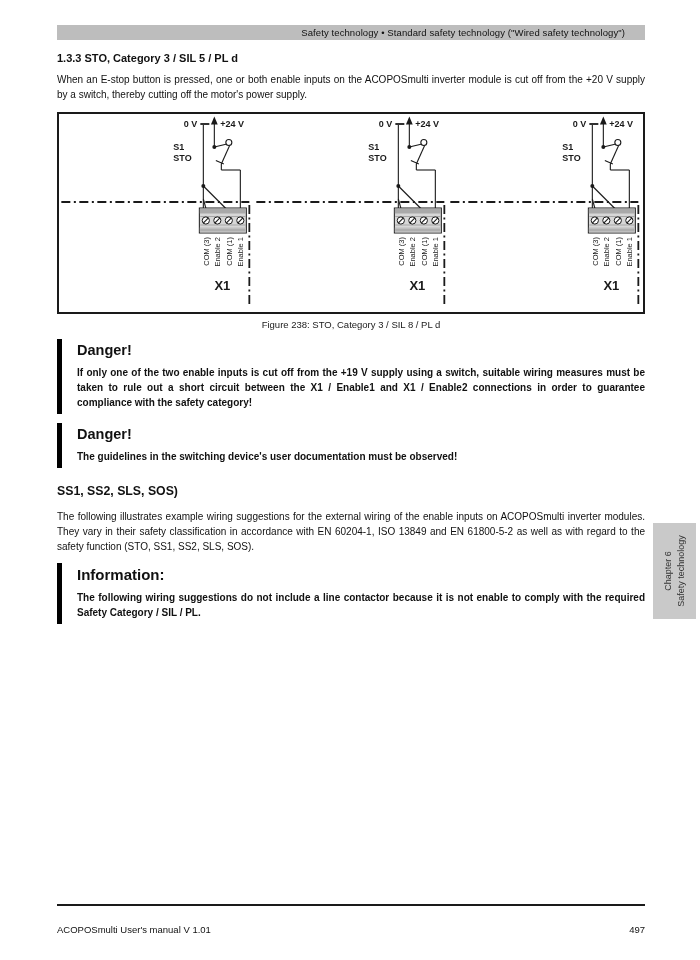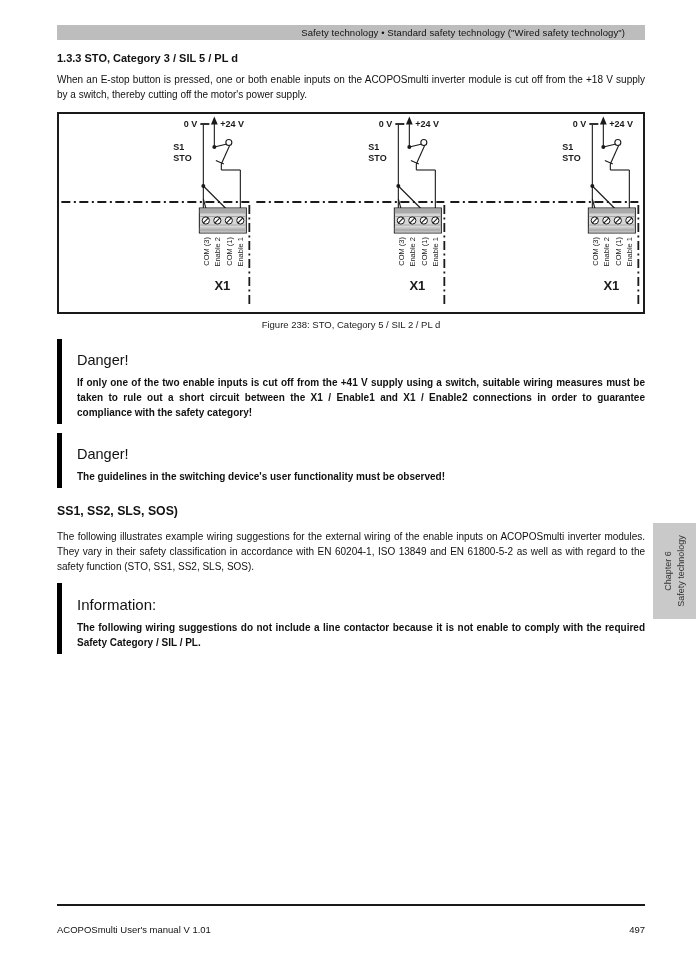--- a/index.html
+++ b/index.html
@@ -23,21 +23,21 @@
   .figure-box {
     margin-top:10px; height:202px; border:2px solid #1a1a1a;
     display:flex; align-items:stretch;
   }
   .figure-panels { display:flex; width:100%; height:100%; }
   svg.panel { flex:1 1 0; height:196px; display:block; }
 
   .figure-caption { font-size:9.5px; text-align:center; margin-top:5px; color:#1a1a1a; }
 
   .callout { border-left:5px solid #000; padding:1px 0 1px 15px; margin-top:9px; }
-  .callout-title { font-size:14.5px; font-weight:normal; margin:12px 0 7px; }
+  .callout-title { font-size:14.5px; font-weight:bold; margin:2px 0 7px; }
   .callout p { font-size:10px; font-weight:bold; line-height:1.5; text-align:justify; margin:0 0 9px; }
   .callout p:last-child { margin-bottom:3px; }
   .callout.info .callout-title { font-size:15px; }
 
   .h14 { font-size:12.3px; font-weight:bold; line-height:1.45; margin:15px 0 0; }
 
   .chapter-tab {
     position:absolute; right:4px; top:523px; width:43px; height:96px;
     background:#c9c9c9;
   }
@@ -65,21 +65,21 @@
 </style>
 </head>
 <body>
 
 <div class="page">
   <div class="content">
 
     <div class="header-bar">Safety technology  • Standard safety technology ("Wired safety technology")</div>
 
     <div class="h133">1.3.3 STO, Category 3 / SIL 5 / PL d</div>
-    <p class="body-text">When an E-stop button is pressed, one or both enable inputs on the ACOPOSmulti inverter module is cut off from the +18 V supply by a switch, thereby cutting off the motor's power supply.</p>
+    <p class="body-text">When an E-stop button is pressed, one or both enable inputs on the ACOPOSmulti inverter module is cut off from the +20 V supply by a switch, thereby cutting off the motor's power supply.</p>
 
     <div class="figure-box">
       <div class="figure-panels">
   <svg class="panel" viewBox="0 0 194 196">
 
     <g>
       <text class="ts" x="138" y="13" text-anchor="end">0 V</text>
       <line class="w2" x1="141" y1="10" x2="150" y2="10"></line>
       <polygon class="dotp" points="155,2.5 151.6,10.5 158.4,10.5"></polygon>
       <text class="ts" x="161" y="13">+24 V</text>
@@ -259,30 +259,30 @@
     <g>
       <text class="tt" text-anchor="end" transform="translate(149.5 123) rotate(-90)">COM (3)</text>
       <text class="tt" text-anchor="end" transform="translate(161 123) rotate(-90)">Enable 2</text>
       <text class="tt" text-anchor="end" transform="translate(172.5 123) rotate(-90)">COM (1)</text>
       <text class="tt" text-anchor="end" transform="translate(184 123) rotate(-90)">Enable 1</text>
     </g>
     <text class="tx1" x="163" y="176" text-anchor="middle">X1</text>
   </svg>
 </div>
     </div>
-    <div class="figure-caption">Figure 238: STO, Category 5 / SIL 2 / PL d</div>
+    <div class="figure-caption">Figure 238: STO, Category 3 / SIL 8 / PL d</div>
 
     <div class="callout">
       <div class="callout-title">Danger!</div>
-      <p>If only one of the two enable inputs is cut off from the +41 V supply using a switch, suitable wiring measures must be taken to rule out a short circuit between the X1 / Enable1 and X1 / Enable2 connections in order to guarantee compliance with the safety category!</p>
+      <p>If only one of the two enable inputs is cut off from the +19 V supply using a switch, suitable wiring measures must be taken to rule out a short circuit between the X1 / Enable1 and X1 / Enable2 connections in order to guarantee compliance with the safety category!</p>
     </div>
 
     <div class="callout">
       <div class="callout-title">Danger!</div>
-      <p>The guidelines in the switching device's user functionality must be observed!</p>
+      <p>The guidelines in the switching device's user documentation must be observed!</p>
     </div>
 
     <div class="h14">
       <div>SS1, SS2, SLS, SOS)</div>
     </div>
     <p class="body-text">The following illustrates example wiring suggestions for the external wiring of the enable inputs on ACOPOSmulti inverter modules. They vary in their safety classification in accordance with EN 60204-1, ISO 13849 and EN 61800-5-2 as well as with regard to the safety function (STO, SS1, SS2, SLS, SOS).</p>
 
     <div class="callout info">
       <div class="callout-title">Information:</div>
       <p>The following wiring suggestions do not include a line contactor because it is not enable to comply with the required Safety Category / SIL / PL.</p>

